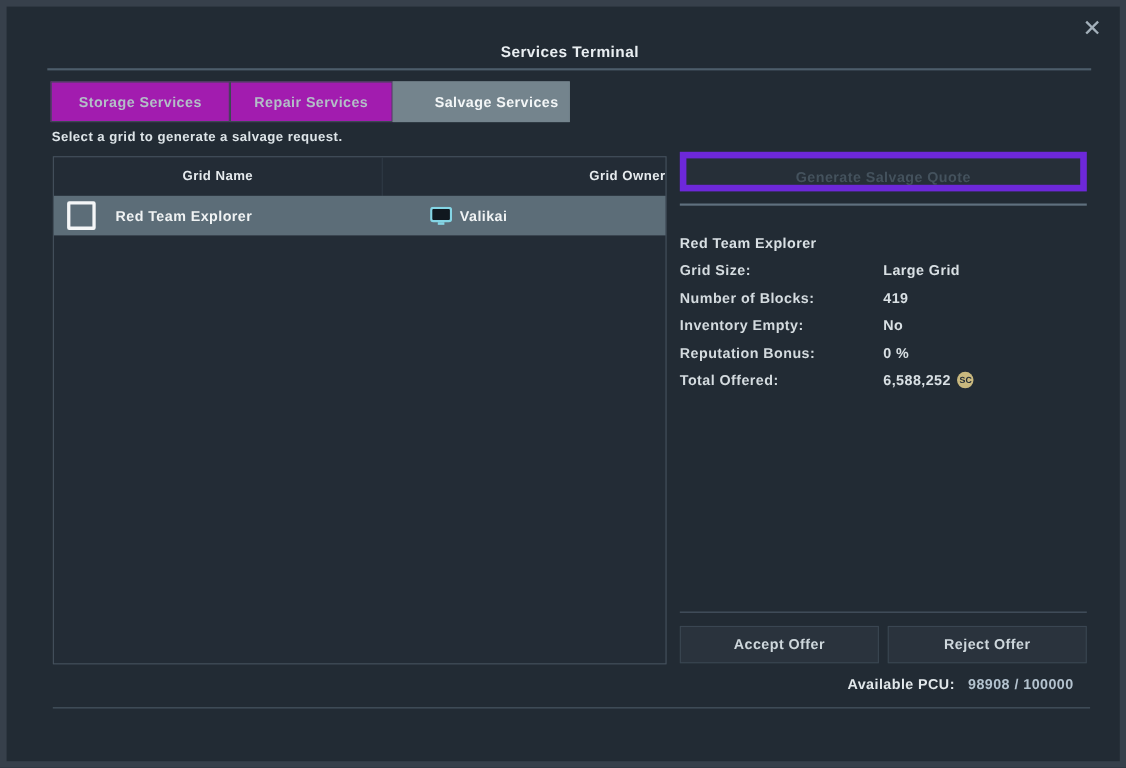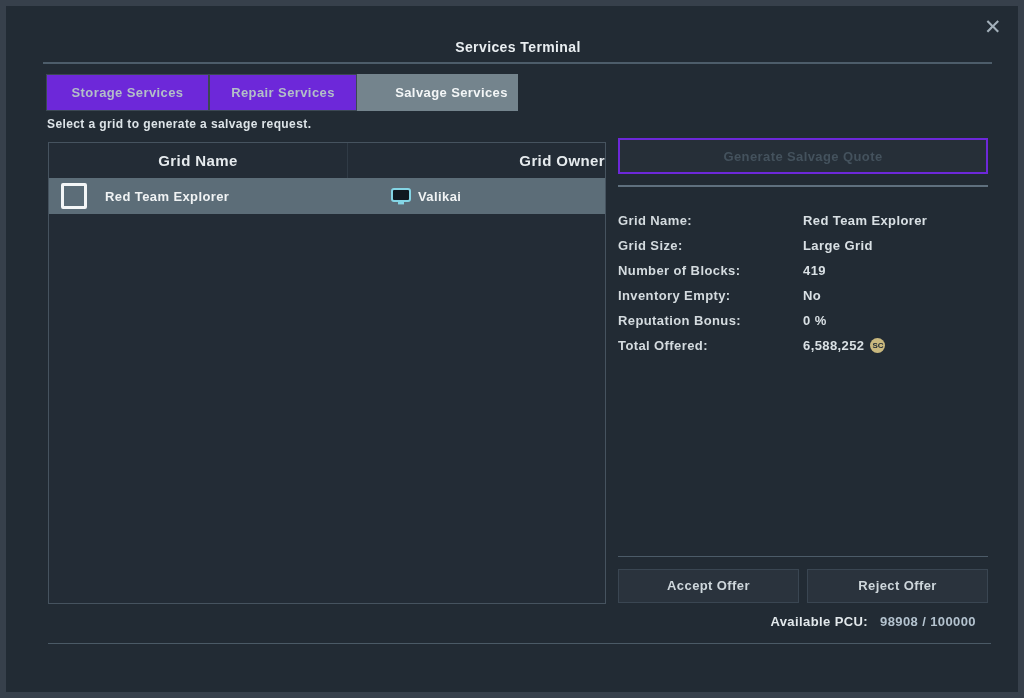--- a/index.html
+++ b/index.html
@@ -25,36 +25,36 @@
     color:#a3b0ba; font-size:21px; font-weight:400;
     cursor:pointer; line-height:1;
   }
   .title-divider {
     position:absolute; left:37px; top:56px; width:949px; height:2px;
     background:#4d5d6a;
   }
   .tabs { position:absolute; left:40px; top:68px; display:flex; }
   .tab {
     height:37px; line-height:35px; text-align:center;
-    background:#6d28d9; border:1px solid #3c4853;
+    background:#a21caf; border:1px solid #3c4853;
     color:#b3bfc7; font-size:13px; cursor:pointer;
   }
   .tab-0 { width:163px; }
   .tab-1 { width:148px; }
   .tab-2 { width:161px;padding-left:28px; }
   .tab.active { background:#74848d; border-color:#74848d; color:#f3f6f7; }
   .hint {
     position:absolute; left:41px; top:111px;
     color:#dde4e8; font-size:12px;
   }
   .list-panel {
     position:absolute; left:42px; top:136px; width:558px; height:462px;
     border:1px solid #46535f; background:#232c36;
   }
-  .list-header { display:flex; height:35px; color:#e6ebee; font-size:15px; }
+  .list-header { display:flex; height:35px; color:#e6ebee; font-size:12px; }
   .list-header .col-name {
     width:299px; text-align:center; line-height:35px;
     border-right:1px solid #303b46;
   }
   .list-header .col-owner { flex:1; text-align:right; line-height:35px; }
   .grid-row {
     position:relative; height:36px; background:#5c6d78;
     display:flex; align-items:center; color:#f0f3f4; font-size:13px;
     cursor:pointer;
   }
@@ -64,21 +64,21 @@
     background:transparent; cursor:pointer;
   }
   .row-name { margin-left:18px; }
   .owner-cell {
     position:absolute; left:302px; display:flex; align-items:center; gap:7px;padding-left:40px;
   }
   .monitor-icon { display:block; }
   .right-panel { position:absolute; left:612px; top:132px; width:370px; }
   .gen-btn {
     width:370px; height:36px; line-height:34px; text-align:center;
-    background:#262f38; border:2px solid #6d28d9;
+    background:#262f38; border:6px solid #6d28d9;
     color:#44525d; font-size:13px;
   }
   .divider-quote {
     position:absolute; left:612px; top:179px; width:370px; height:2px;
     background:#5f707e;
   }
   .details { position:absolute; left:612px; top:202px; width:370px; }
   .detail-row { display:flex; height:25px; line-height:25px; font-size:13px; }
   .detail-label { width:185px; color:#d4dbdf; }
   .detail-value { color:#d9e0e4; display:flex; align-items:center; }
@@ -146,21 +146,20 @@
     </div>
   </div>
 
   <div class="right-panel">
     <div class="gen-btn">Generate Salvage Quote</div>
   </div>
   <div class="divider-quote"></div>
 
   <div class="details">
     <div class="detail-row">
-      <div class="detail-label">Grid Name:</div>
       <div class="detail-value">Red Team Explorer</div>
     </div>
     <div class="detail-row">
       <div class="detail-label">Grid Size:</div>
       <div class="detail-value">Large Grid</div>
     </div>
     <div class="detail-row">
       <div class="detail-label">Number of Blocks:</div>
       <div class="detail-value">419</div>
     </div>

